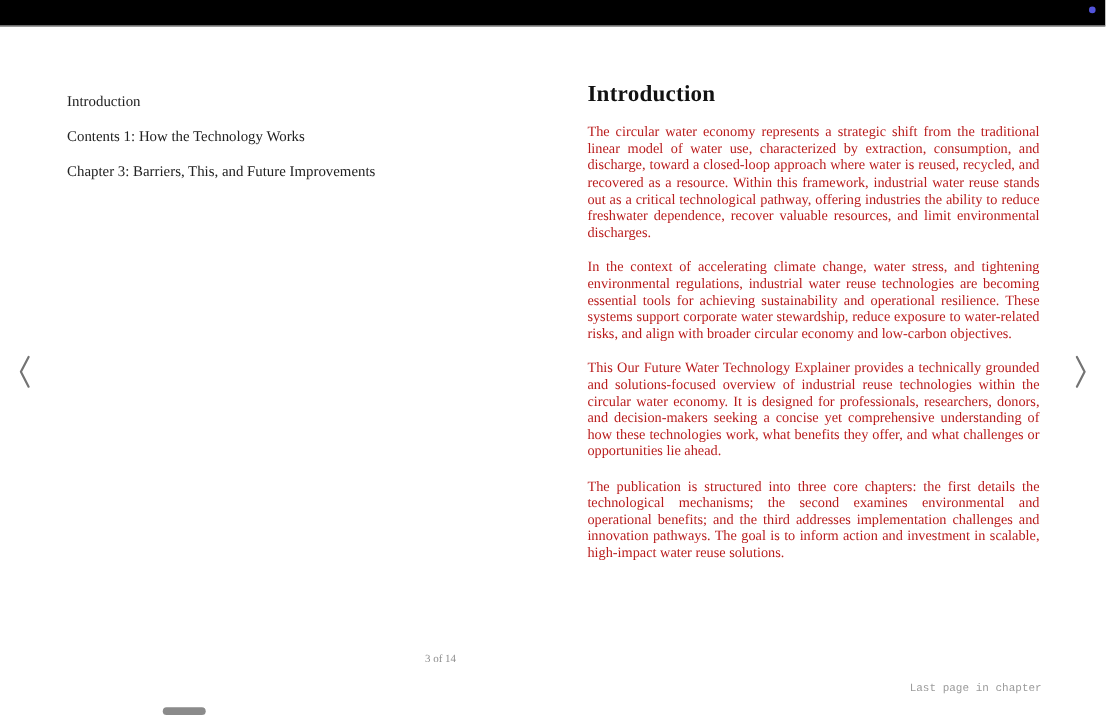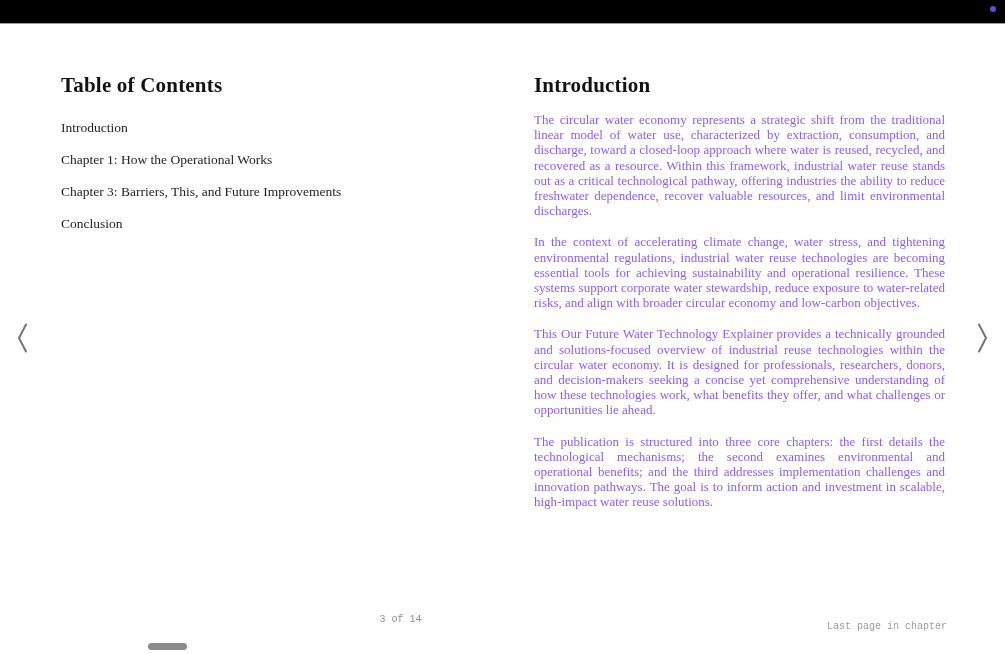--- a/index.html
+++ b/index.html
@@ -40,41 +40,41 @@
     font-size: 13.5px; line-height: 15px;
     color: #222222;
     padding: 8px 0 9px 0;
     cursor: pointer;
   }
 
   .body-paragraph {
     font-size: 13px; line-height: 15.2px;
     text-align: justify;
     hyphens: auto; -webkit-hyphens: auto;
-    color: #8b5cf6;
+    color: #b91c1c;
     margin-bottom: 16px;
   }
 
   
   .nav-button {
     position: absolute; top: 317px;
     width: 34px; height: 42px;
     background: none; border: none;
     display: flex; align-items: center; justify-content: center;
     cursor: pointer; padding: 0;
   }
   .nav-prev { left: 5px; }
   .nav-next { right: 5px; }
   .nav-button svg { display: block; }
 
   
   .page-indicator {
-    position: absolute; top: 614px; left: 0;
+    position: absolute; top: 594px; left: 0;
     width: 801px; text-align: center;
-    font-family: Liberation Mono, monospace;
+    font-family: Liberation Serif, serif;
     font-size: 10px; color: #8f8f8f;
   }
   .chapter-status {
     position: absolute; top: 621px; right: 58px;
     font-family: Liberation Mono, monospace;
     font-size: 10px; color: #9b9b9b;
   }
   .progress-handle {
     position: absolute; top: 643px; left: 148px;
     width: 39px; height: 7px; border-radius: 4px;
@@ -91,26 +91,24 @@
 
 <button class="nav-button nav-prev">
   <span>
     <svg width="12" height="32" viewBox="0 0 12 32">
       <path d="M10 2.5 L3 16 L10 29.5" fill="none" stroke="#747474" stroke-width="2" stroke-linecap="round" stroke-linejoin="round"></path>
     </svg>
   </span>
 </button>
 
 <section class="page page-left">
-  <h1 class="page-heading">Table of Contents</h1>
   <div class="toc-list">
     <div class="toc-item">Introduction</div>
-    <div class="toc-item">Chapter 1: How the Operational Works</div>
+    <div class="toc-item">Contents 1: How the Technology Works</div>
     <div class="toc-item">Chapter 3: Barriers, This, and Future Improvements</div>
-    <div class="toc-item">Conclusion</div>
   </div>
 </section>
 
 <section class="page page-right">
   <h1 class="page-heading">Introduction</h1>
   <p class="body-paragraph">The circular water economy represents a strategic shift from the traditional linear model of water use, characterized by extraction, consumption, and discharge, toward a closed-loop approach where water is reused, recycled, and recovered as a resource. Within this framework, industrial water reuse stands out as a critical technological pathway, offering industries the ability to reduce freshwater dependence, recover valuable resources, and limit environmental discharges.</p>
   <p class="body-paragraph">In the context of accelerating climate change, water stress, and tightening environmental regulations, industrial water reuse technologies are becoming essential tools for achieving sustainability and operational resilience. These systems support corporate water stewardship, reduce exposure to water-related risks, and align with broader circular economy and low-carbon objectives.</p>
   <p class="body-paragraph">This Our Future Water Technology Explainer provides a technically grounded and solutions-focused overview of industrial reuse technologies within the circular water economy. It is designed for professionals, researchers, donors, and decision-makers seeking a concise yet comprehensive understanding of how these technologies work, what benefits they offer, and what challenges or opportunities lie ahead.</p>
   <p class="body-paragraph">The publication is structured into three core chapters: the first details the technological mechanisms; the second examines environmental and operational benefits; and the third addresses implementation challenges and innovation pathways. The goal is to inform action and investment in scalable, high-impact water reuse solutions.</p>
 </section>

